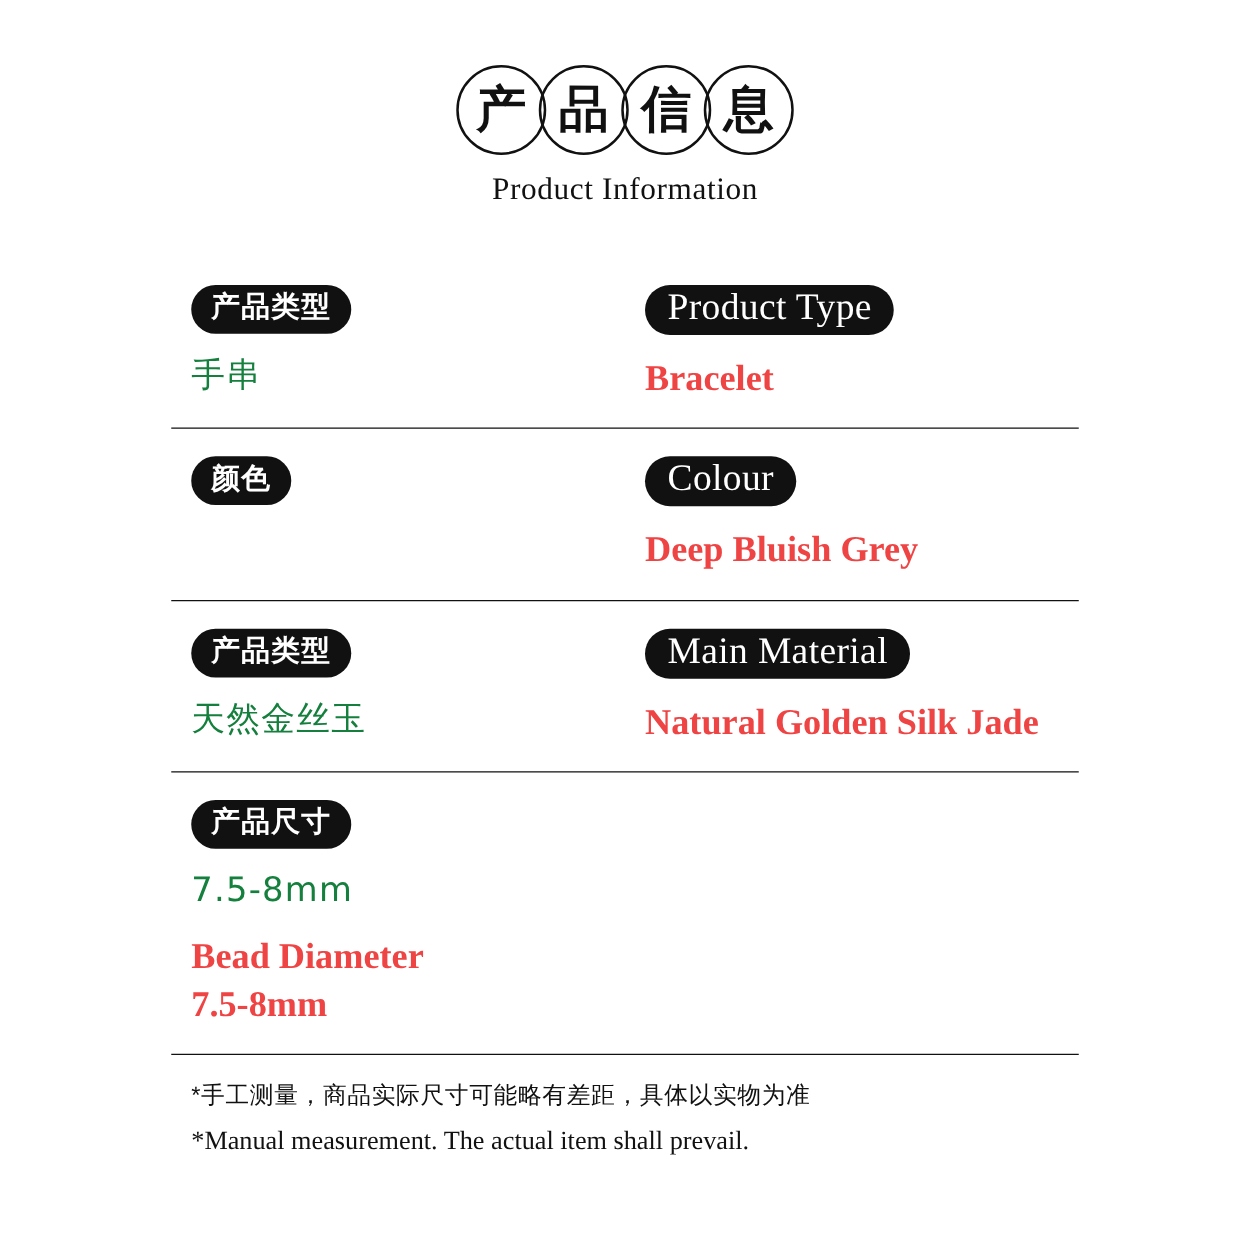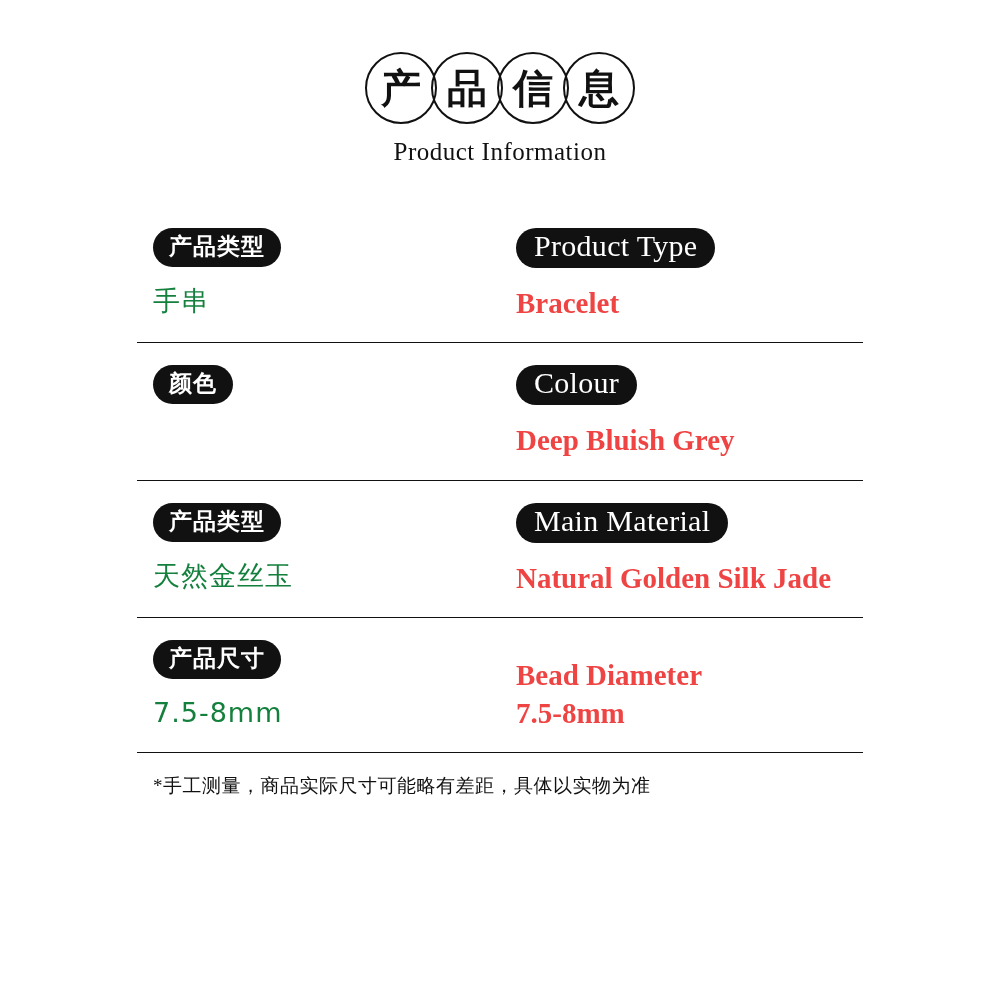--- a/index.html
+++ b/index.html
@@ -64,20 +64,21 @@
     margin: 40px auto 4px auto;
     width: 726px;
   }
   .row {
     display: flex;
     padding: 22px 0 20px 0;
     border-bottom: 1.5px solid #111;
   }
   .row.last {
     border-bottom: 1.5px solid #111;
+    flex-direction: column;
   }
   .col {
     width: 50%;
     box-sizing: border-box;
   }
   .col.cn { padding-left: 16px; }
   .col.en { padding-left: 16px; }
 
   .pill {
     display: inline-block;
@@ -120,21 +121,21 @@
   .value .line { display: block; }
 
   
   .footnote {
     margin: 18px auto 0 auto;
     width: 726px;
     padding-left: 16px;
     box-sizing: border-box;
   }
   .footnote .fn-cn {
-    font-family: Liberation Serif, serif;
+    font-family: Liberation Sans, sans-serif;
     font-size: 19px;
     color: #111;
     line-height: 1.6;
     letter-spacing: 0.5px;
   }
   .footnote .fn-en {
     font-family: "Liberation Serif", serif;
     font-size: 21px;
     color: #111;
     line-height: 1.6;
@@ -212,15 +213,16 @@
           <span class="line">Bead Diameter</span>
           <span class="line">7.5-8mm</span>
         </div>
       </div>
     </div>
 
   </div>
 
   <div class="footnote">
     <div class="fn-cn">*手工测量，商品实际尺寸可能略有差距，具体以实物为准</div>
+    <div class="fn-en">*Manual measurement. The actual item shall prevail.</div>
   </div>
 
 </div>
 
 </body></html>

